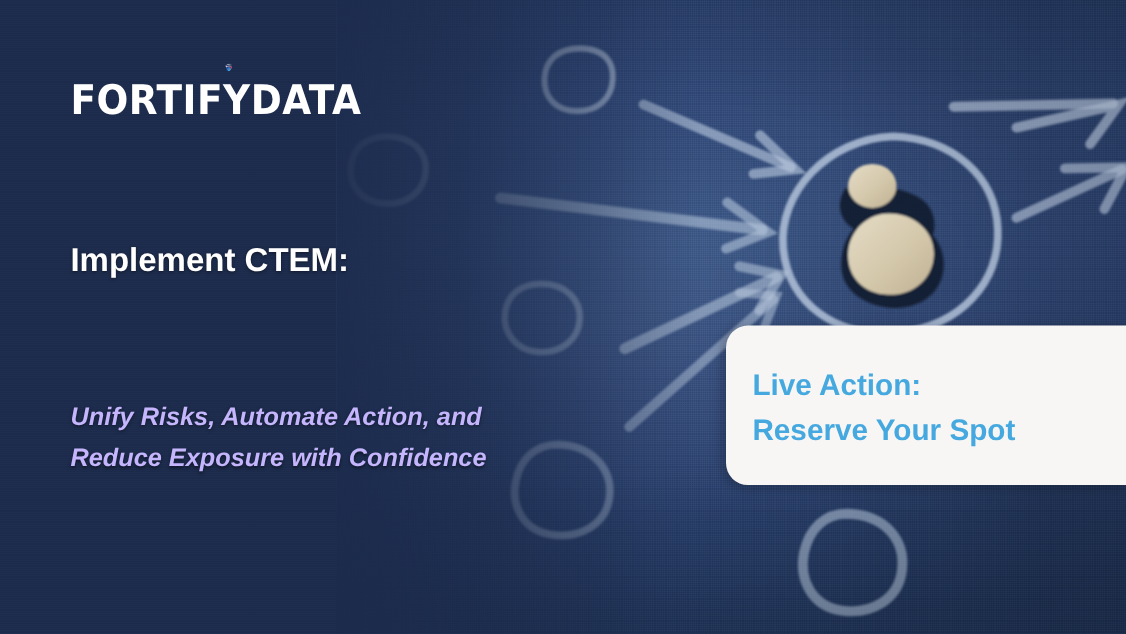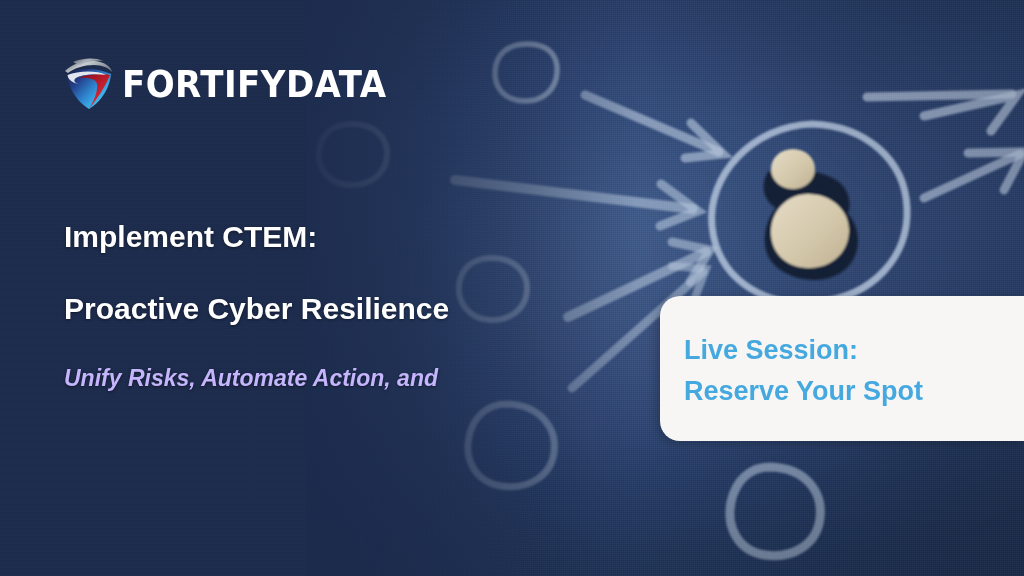--- a/index.html
+++ b/index.html
@@ -64,20 +64,21 @@
     background:linear-gradient(to right, rgba(28,43,76,.93) 0%, rgba(28,43,76,.74) 34%, rgba(28,43,76,.40) 68%, rgba(28,43,76,0) 100%);
   }
 
   
   .content{ position:absolute; inset:0; }
 
   .logo{
     position:absolute; left:64px; top:58px;
     display:flex; align-items:center; gap:8px;
     height:52px;
+    flex-direction:column;
   }
   .logo-mark{ width:50px; height:52px; display:block; }
   .logo-text{
     font-size:37px; font-weight:bold; color:#ffffff;
     letter-spacing:.5px; line-height:1;
     font-family:"DejaVu Sans", sans-serif;
     transform:scaleX(.92);
     transform-origin:left center;
     white-space:nowrap;
   }
@@ -221,28 +222,28 @@
         <path fill="#f2f5f8" opacity=".92" d="M3.5,17 C14,13 32,12 42,17 C30,15 16,17 12,20 C9,22 10,25 15,26 C9,25 4,22 3.5,17 Z"></path>
 
         <path fill="url(#swoosh)" d="M1,13 C8,6 20,2 31,3 C41,4 47,9 48,14 C45,10 38,7 30,7 C20,7 10,10 4,15 Z"></path>
         <path fill="url(#swoosh2)" d="M9,4 C17,0 31,-1 40,3 C33,2 22,3 15,7 Z"></path>
       </svg>
       <div class="logo-text">FORTIFYDATA</div>
     </div>
 
     <div class="headline">
       <div>Implement CTEM:</div>
-      <div>Proactive Cyber Resilience</div>
     </div>
 
     <div class="subhead">
       <div>Unify Risks, Automate Action, and</div>
+      <div>Reduce Exposure with Confidence</div>
     </div>
 
     <div class="cta-card">
       <div class="cta-text">
-        <div>Live Session:</div>
+        <div>Live Action:</div>
         <div>Reserve Your Spot</div>
       </div>
     </div>
 
   </div>
 </div>
 
 </body></html>

